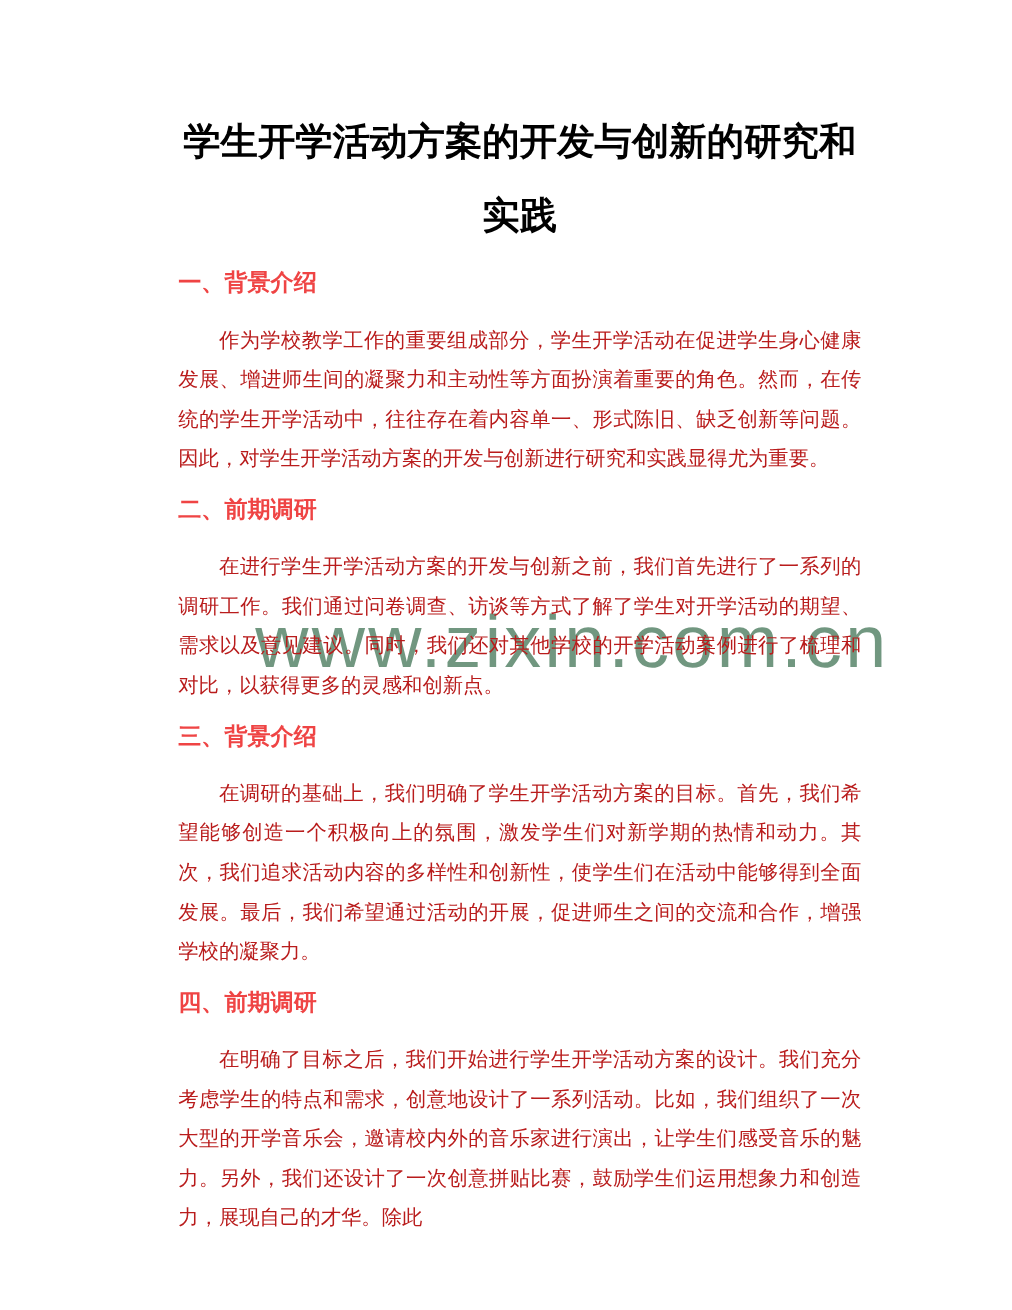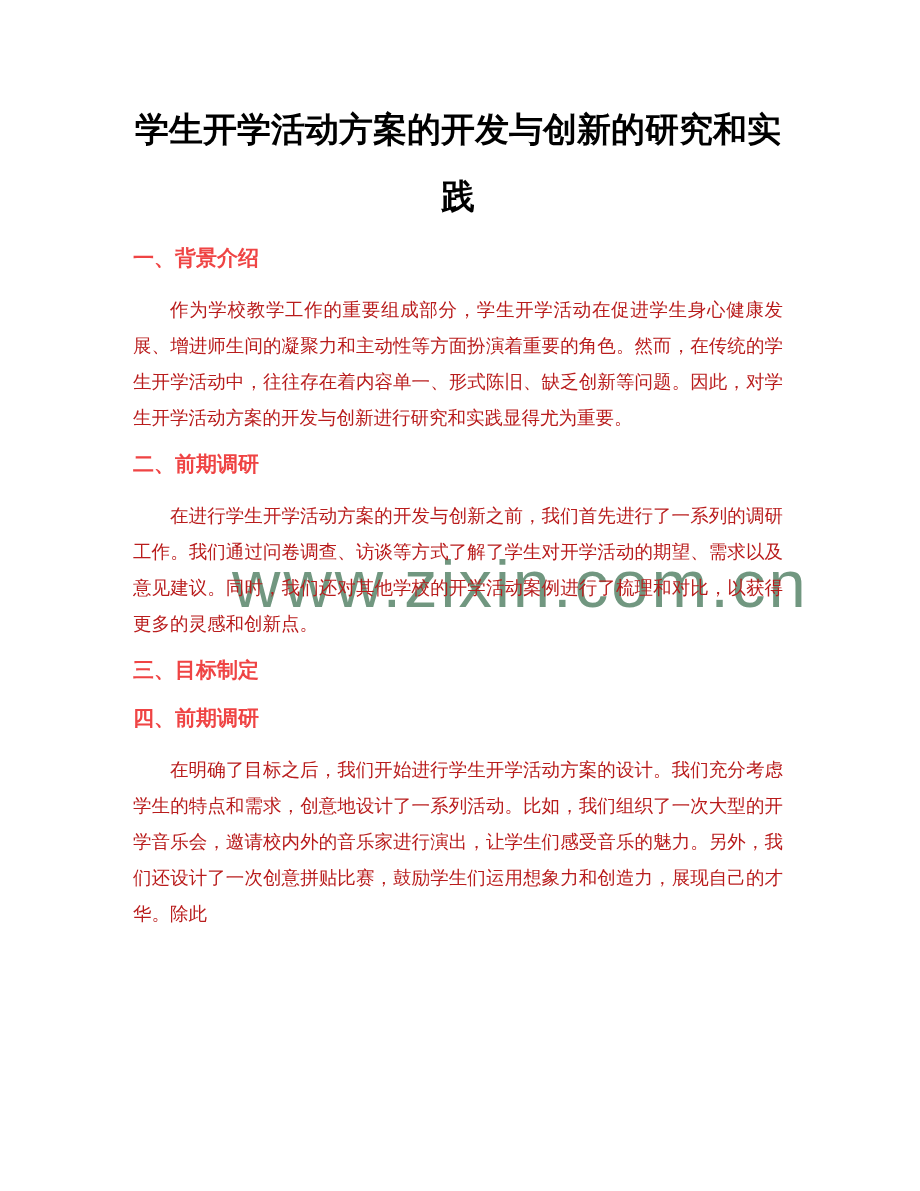--- a/index.html
+++ b/index.html
@@ -24,20 +24,21 @@
     color: #14532d;
     opacity: 0.6;
     white-space: nowrap;
     user-select: none;
     text-align: right;
   }
   .content {
     position: relative;
     z-index: 1;
     padding: 96px 137px 0 133px;
+    margin-left: 29px;
   }
   .doc-title {
     font-family: "Liberation Sans", sans-serif;
     font-weight: bold;
     font-size: 34px;
     line-height: 67px;
     text-align: center;
     color: #000000;
     margin: 0 0 8px 0;
   }
@@ -73,21 +74,22 @@
     <h2 class="section-heading">一、背景介绍</h2>
     <p class="section-body">作为学校教学工作的重要组成部分，学生开学活动在促进学生身心健康发展、增进师生间的凝聚力和主动性等方面扮演着重要的角色。然而，在传统的学生开学活动中，往往存在着内容单一、形式陈旧、缺乏创新等问题。因此，对学生开学活动方案的开发与创新进行研究和实践显得尤为重要。</p>
   </section>
 
   <section>
     <h2 class="section-heading">二、前期调研</h2>
     <p class="section-body">在进行学生开学活动方案的开发与创新之前，我们首先进行了一系列的调研工作。我们通过问卷调查、访谈等方式了解了学生对开学活动的期望、需求以及意见建议。同时，我们还对其他学校的开学活动案例进行了梳理和对比，以获得更多的灵感和创新点。</p>
   </section>
 
   <section>
-    <h2 class="section-heading">三、目标制定</h2>
+    <h2 class="section-heading">三、背景介绍</h2>
+    <p class="section-body">在调研的基础上，我们明确了学生开学活动方案的目标。首先，我们希望能够创造一个积极向上的氛围，激发学生们对新学期的热情和动力。其次，我们追求活动内容的多样性和创新性，使学生们在活动中能够得到全面发展。最后，我们希望通过活动的开展，促进师生之间的交流和合作，增强学校的凝聚力。</p>
   </section>
 
   <section>
     <h2 class="section-heading">四、前期调研</h2>
     <p class="section-body">在明确了目标之后，我们开始进行学生开学活动方案的设计。我们充分考虑学生的特点和需求，创意地设计了一系列活动。比如，我们组织了一次大型的开学音乐会，邀请校内外的音乐家进行演出，让学生们感受音乐的魅力。另外，我们还设计了一次创意拼贴比赛，鼓励学生们运用想象力和创造力，展现自己的才华。除此</p>
   </section>
 </div>
   </div>
 </div>
 

